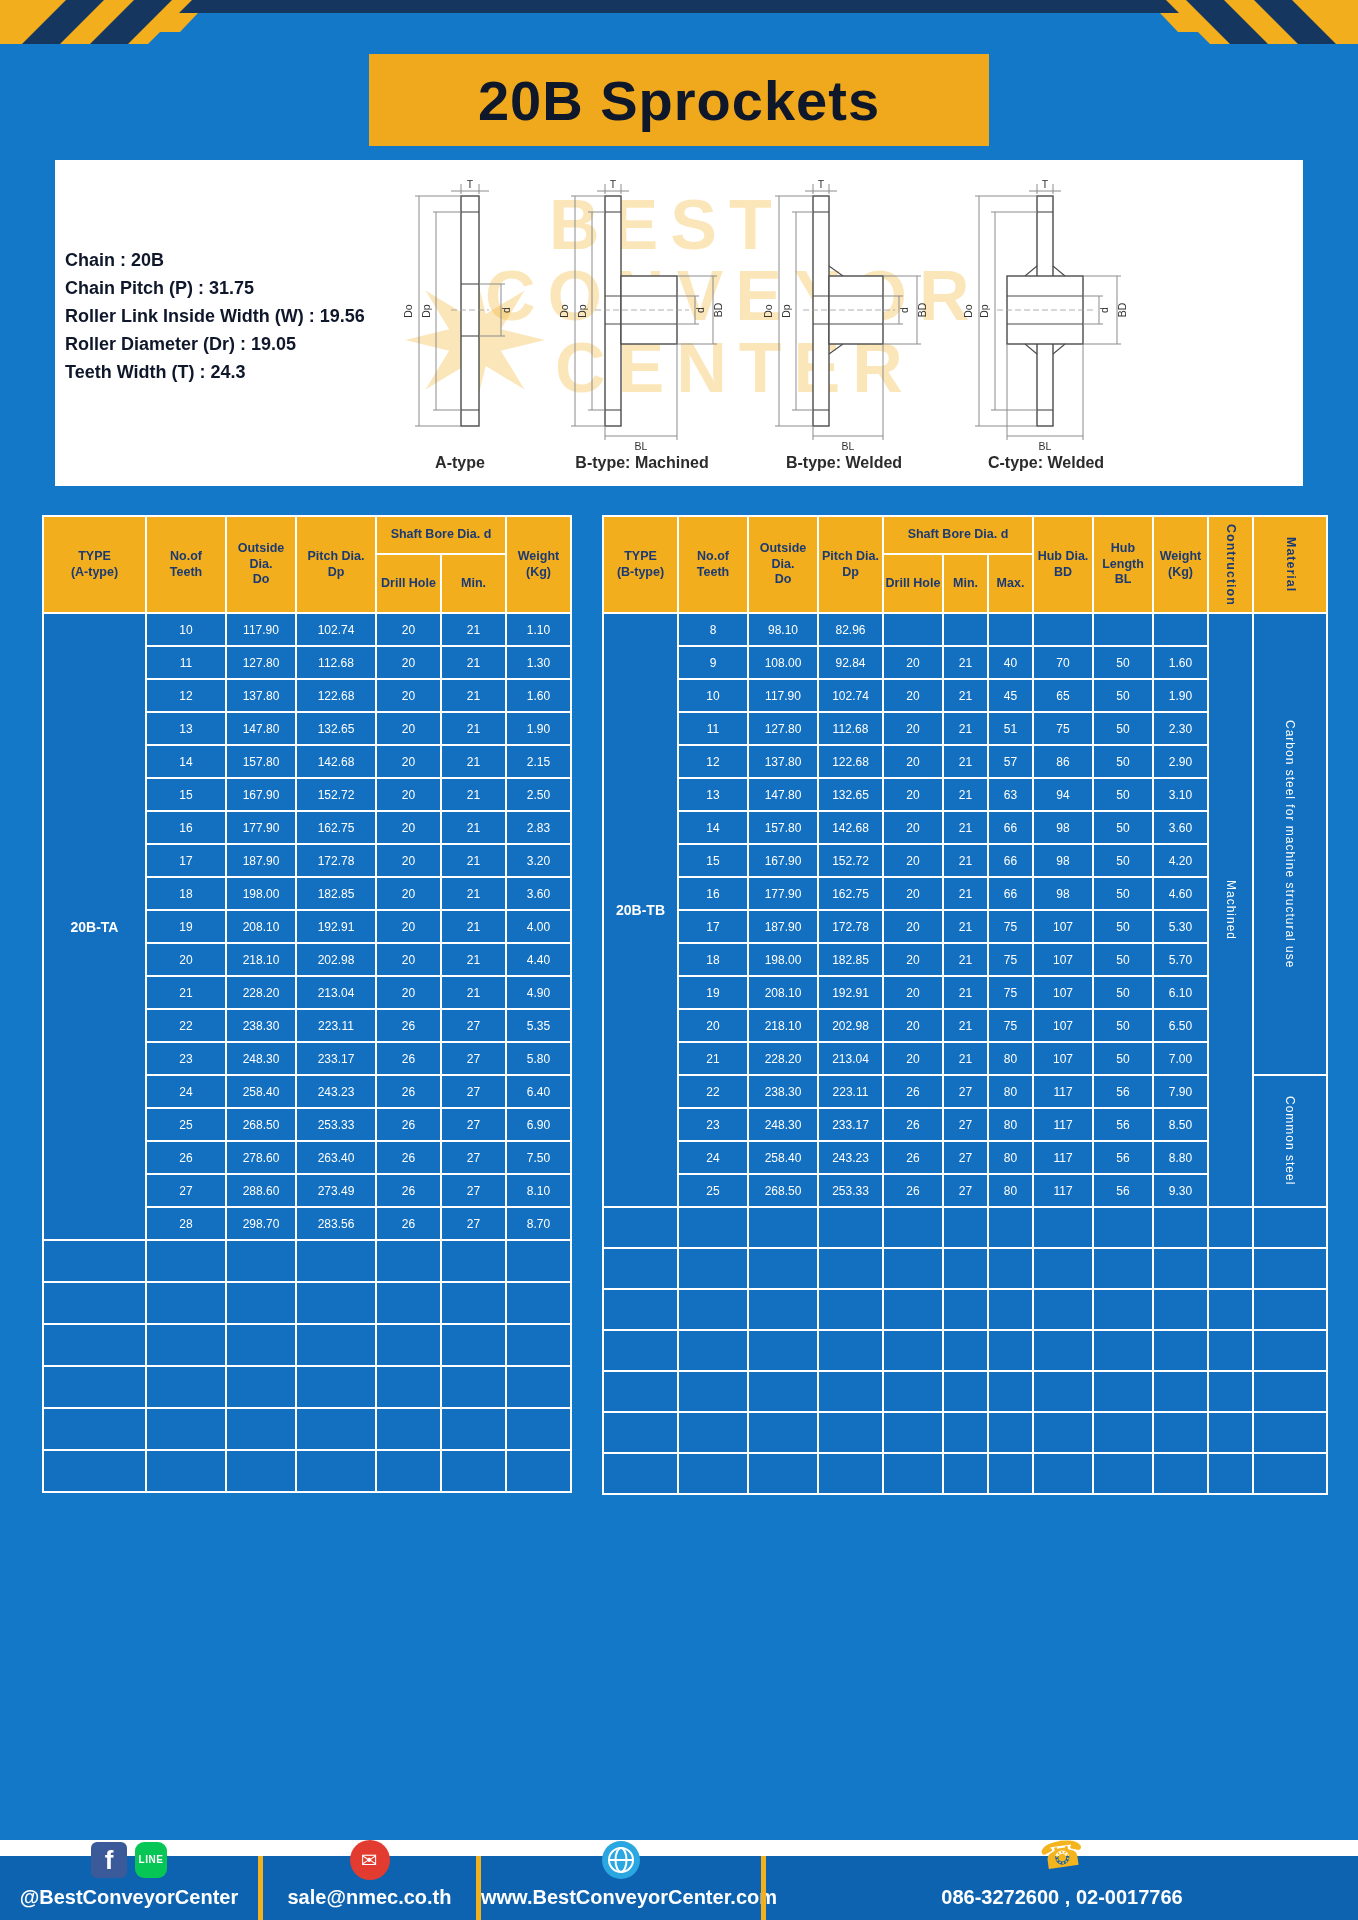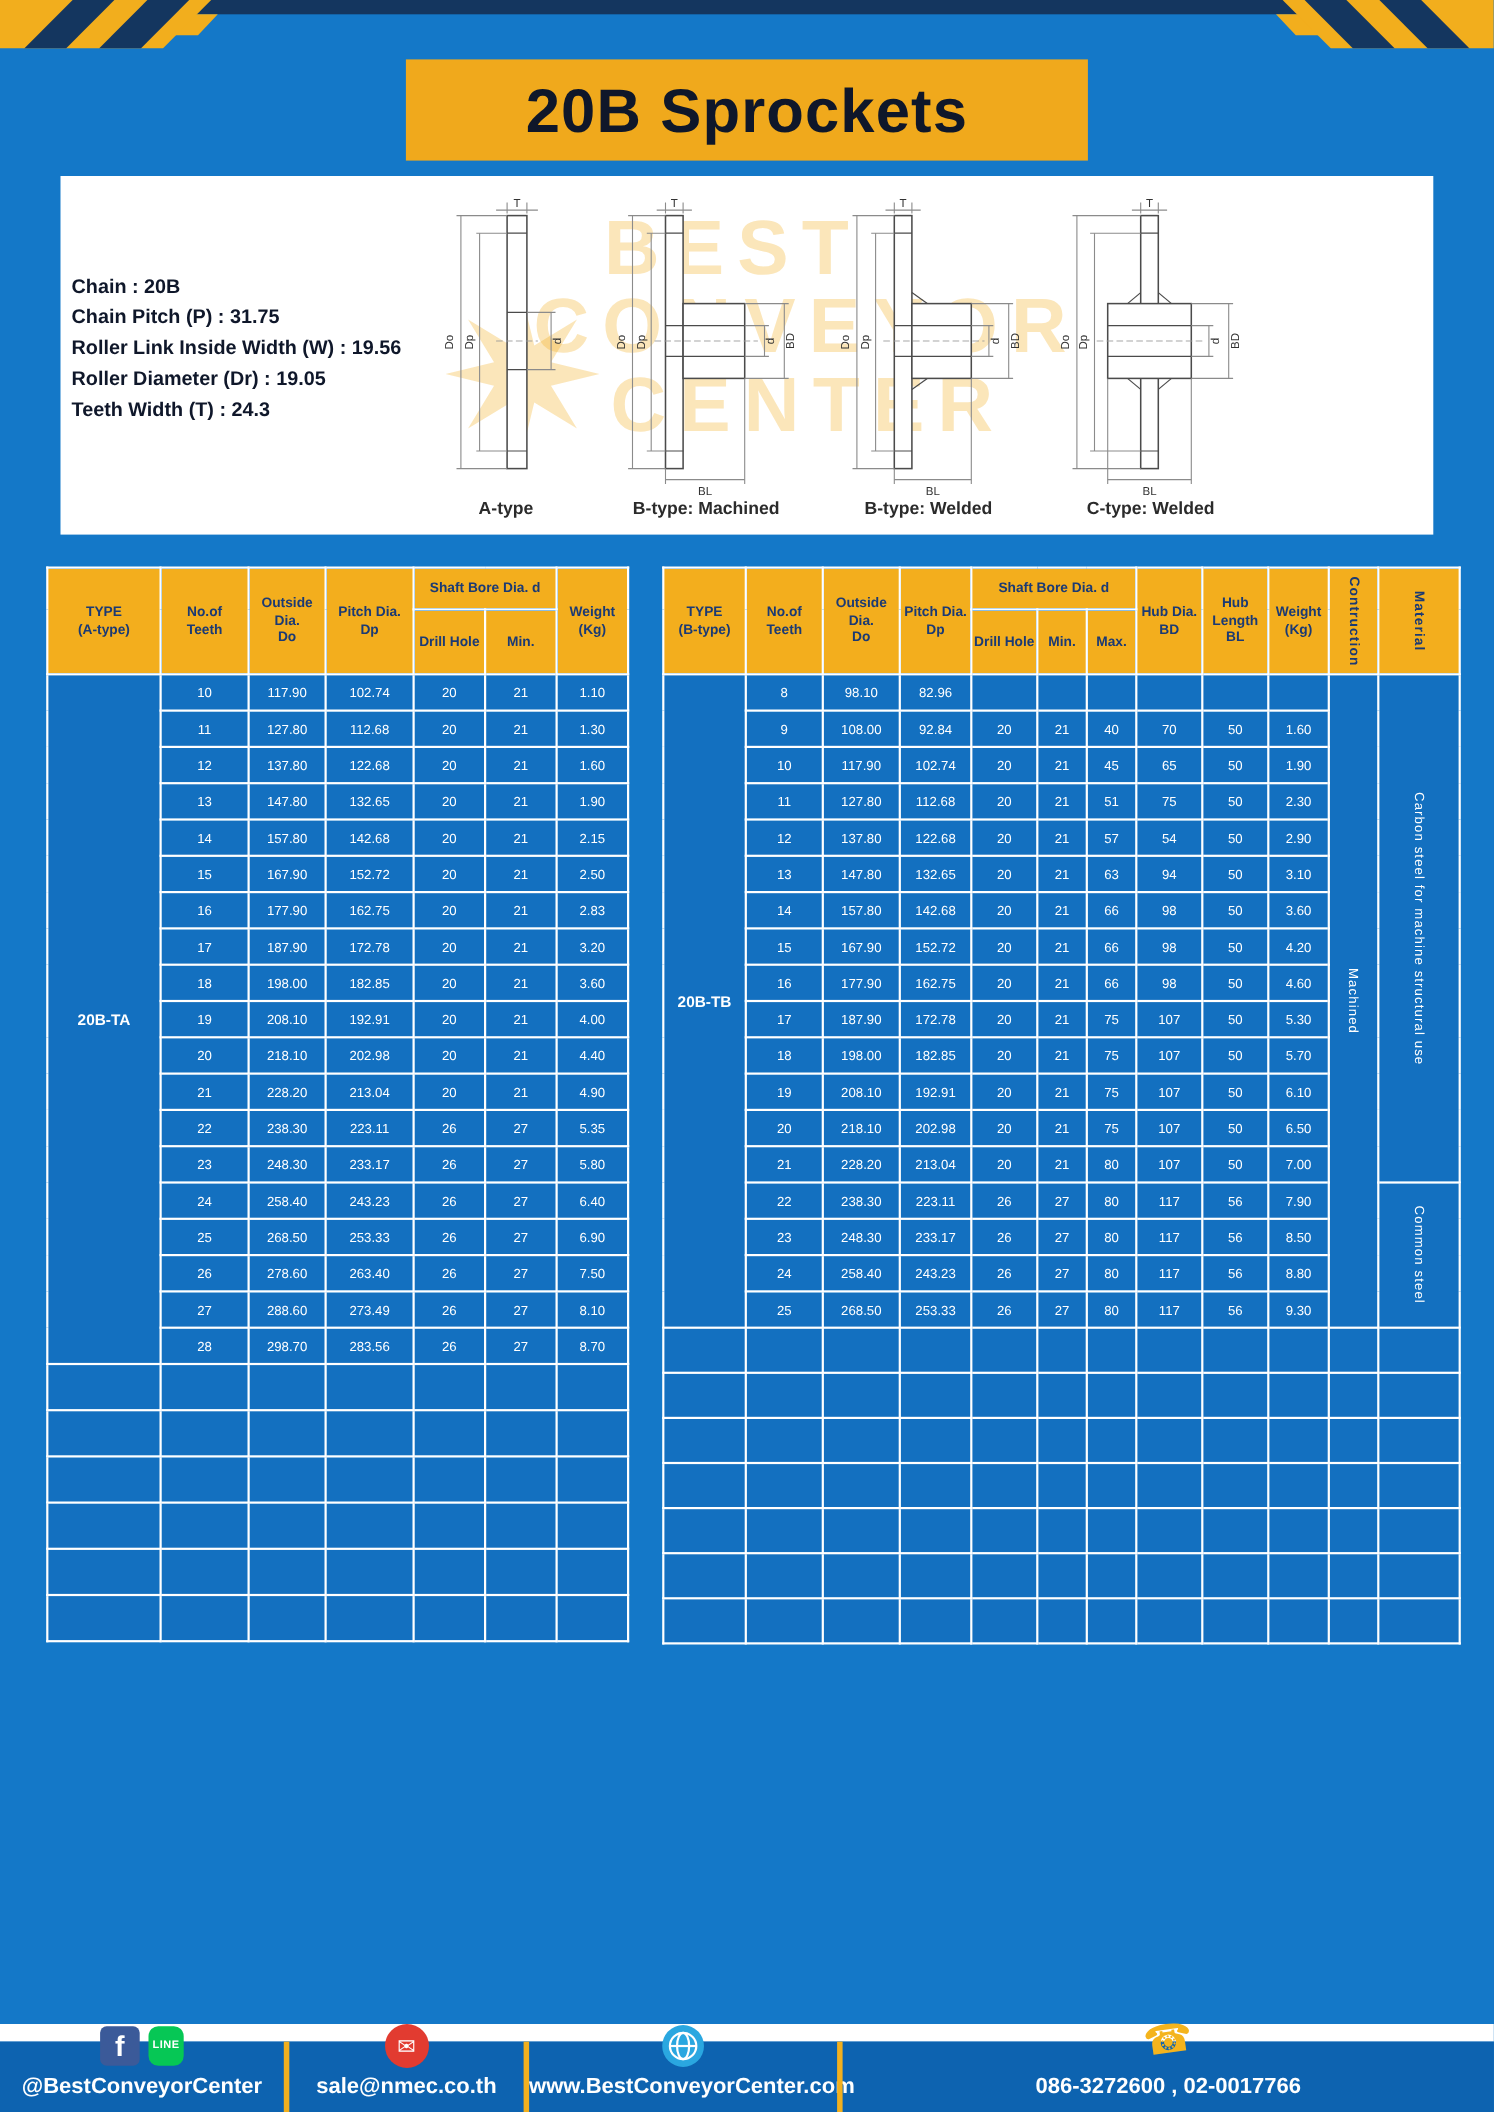--- a/index.html
+++ b/index.html
@@ -587,21 +587,21 @@
           <td>50</td>
           <td>2.30</td>
         </tr>
         <tr>
           <td>12</td>
           <td>137.80</td>
           <td>122.68</td>
           <td>20</td>
           <td>21</td>
           <td>57</td>
-          <td>54</td>
+          <td>86</td>
           <td>50</td>
           <td>2.90</td>
         </tr>
         <tr>
           <td>13</td>
           <td>147.80</td>
           <td>132.65</td>
           <td>20</td>
           <td>21</td>
           <td>63</td>

